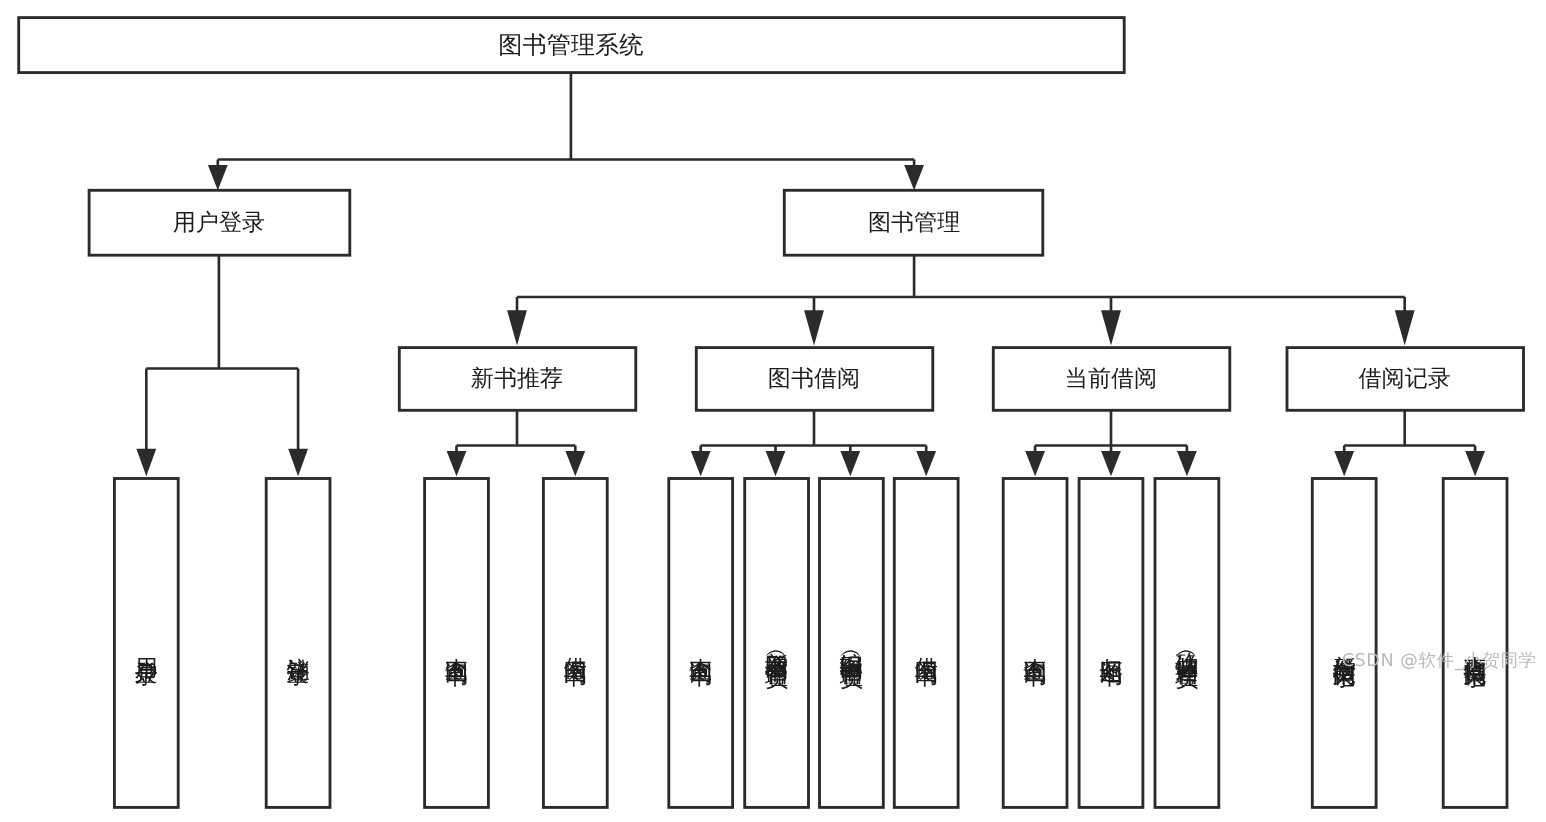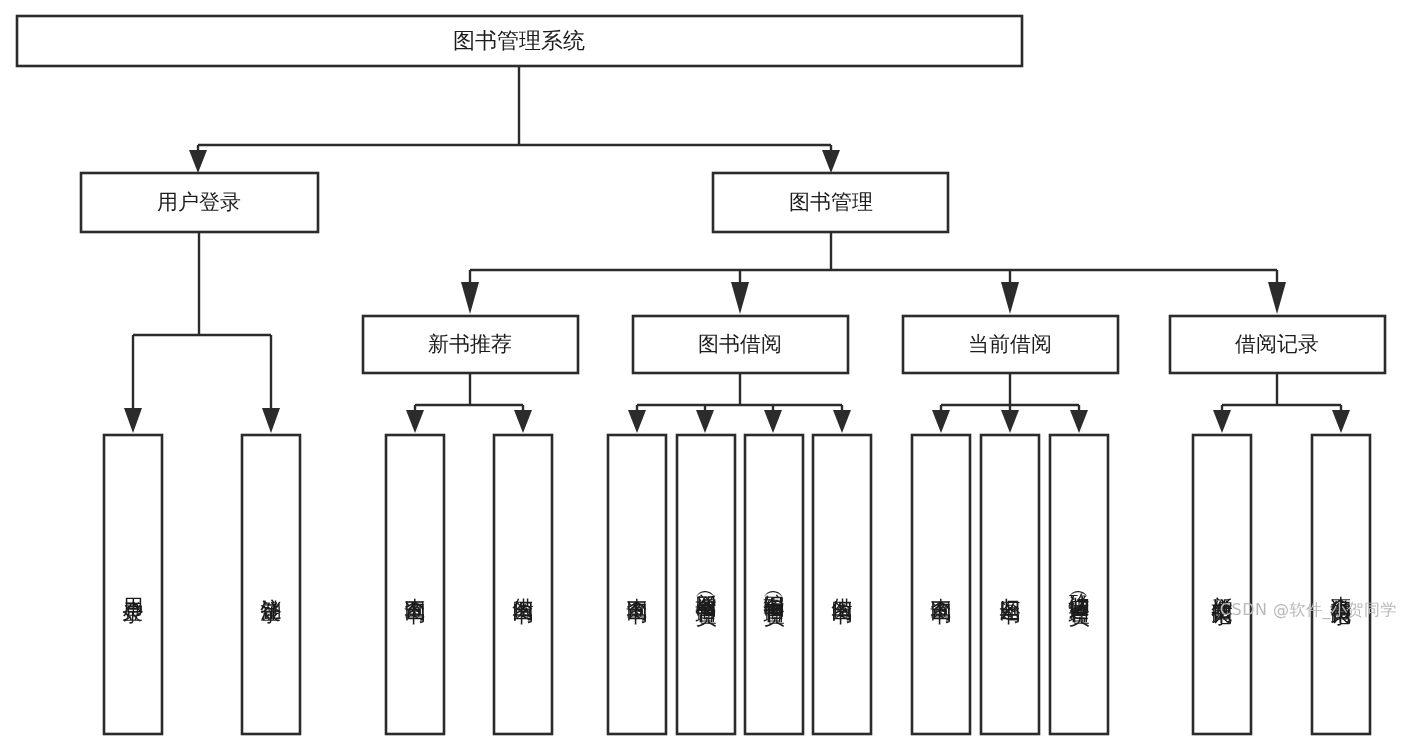--- a/index.html
+++ b/index.html
@@ -69,21 +69,21 @@
     font-family: "DejaVu Sans", "Liberation Sans", sans-serif;
     font-size: 21px;
     line-height: 1.05;
     color: #1c1c1c;
     letter-spacing: 2px;
     white-space: nowrap;
   }
   .watermark {
     position: absolute;
     right: 8px;
-    bottom: 8px;
+    bottom: 18px;
     font-family: "DejaVu Sans", "Liberation Sans", sans-serif;
     font-size: 16px;
     color: #b9b9b9;
     letter-spacing: 0.5px;
     white-space: nowrap;
     margin-top: 44px;
   }
 </style>
 </head>
 <body>

